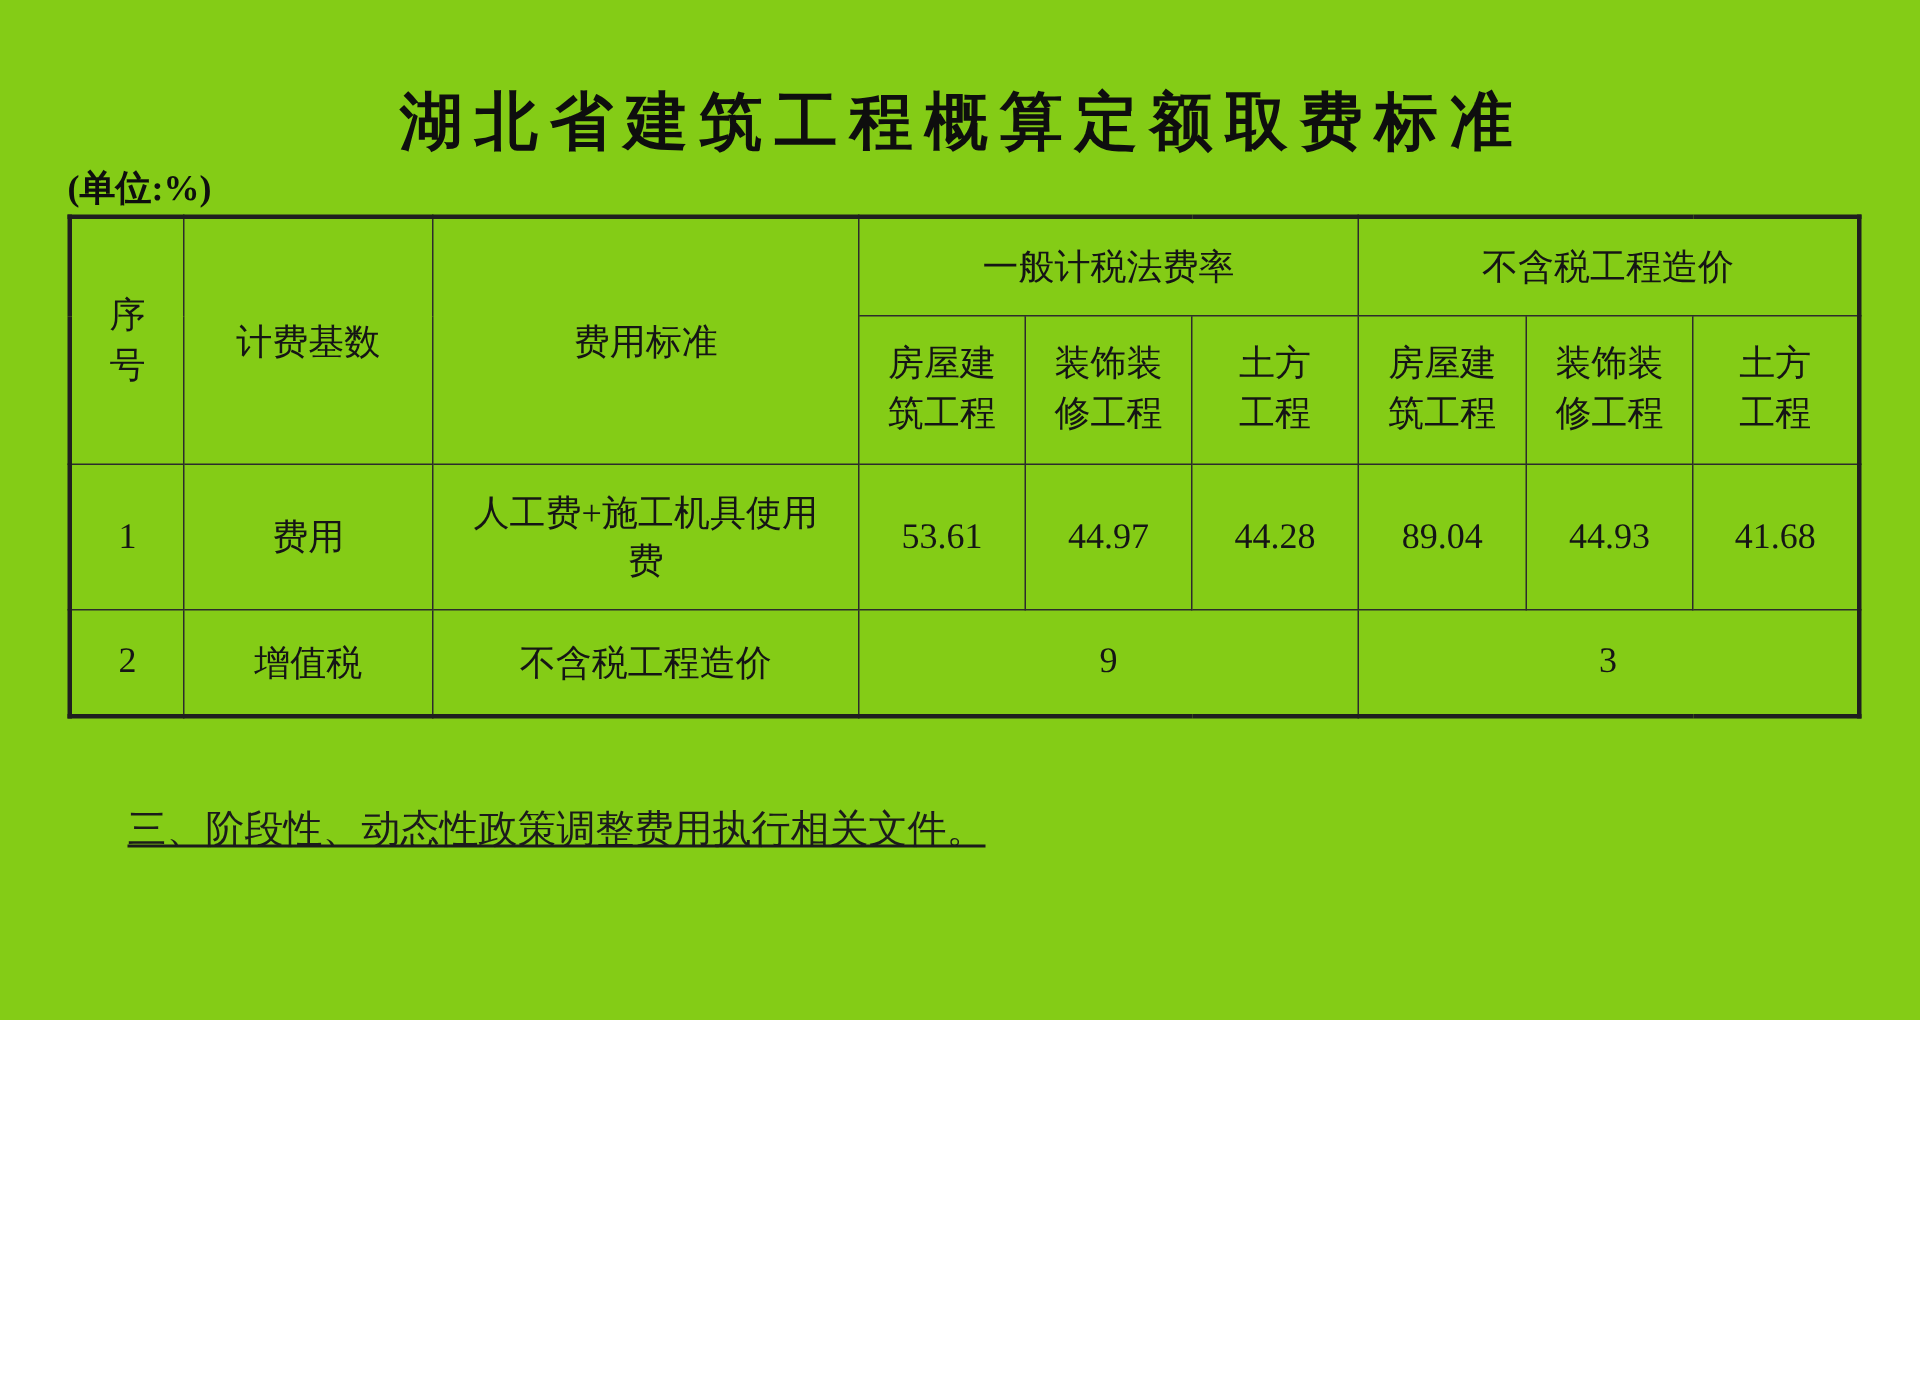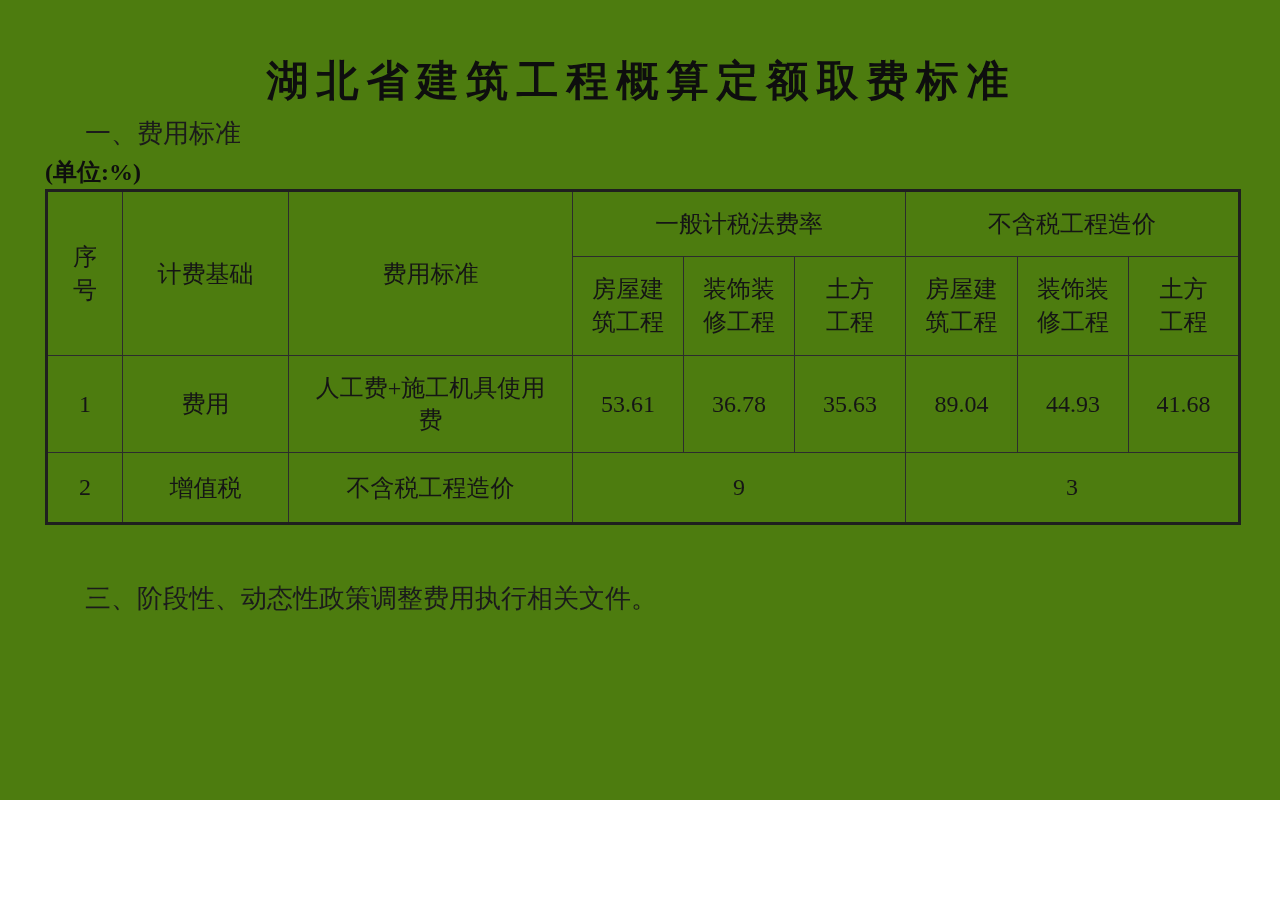--- a/index.html
+++ b/index.html
@@ -4,24 +4,24 @@
 <style>
   * { margin: 0; padding: 0; box-sizing: border-box; }
   html, body {
     width: 1280px;
     background: #ffffff;
     color: #161616;
     font-family: "Liberation Serif", "DejaVu Serif", serif;
   }
   .page {
     width: 1280px;
-    height: 800px;
+    height: 680px;
     padding: 0 42px 0 45px;
     overflow: hidden;
-    background: #4d7c0f;
+    background: #84cc16;
   }
   .doc-title {
     margin-top: 56px;
     text-align: center;
     font-family: "Liberation Sans", "DejaVu Sans", sans-serif;
     font-weight: 700;
     font-size: 42px;
     letter-spacing: 8px;
     line-height: 50px;
     color: #0e0e0e;
@@ -69,51 +69,50 @@
   th.multiline { white-space: pre-line; line-height: 33px; }
   tr.data-row td { height: 71px; }
   .num { font-family: "Liberation Serif", "DejaVu Serif", serif; }
   .sec2-block { margin-top: 28px; }
   .sec-item {
     margin-left: 40px;
     font-size: 26px;
     line-height: 40px;
     color: #1b1b1b;
   }
-  .sec3-heading { margin-top: 56px; }
+  .sec3-heading { margin-top: 56px; text-decoration: underline; }
 </style>
 </head>
 <body>
 
 <div class="page">
 
   <h1 class="doc-title">湖北省建筑工程概算定额取费标准</h1>
 
 
-  <div class="sec-heading sec1-heading">一、费用标准</div>
 
   <div class="unit-label">(单位:%)</div>
 
   <table class="fee-table">
     <colgroup>
       <col style="width:76px">
       <col style="width:166px">
       <col style="width:284px">
       <col style="width:111px">
       <col style="width:111px">
       <col style="width:111px">
       <col style="width:112px">
       <col style="width:111px">
       <col style="width:111px">
     </colgroup>
     <tbody>
       <tr class="group-row">
         <th rowspan="2" class="multiline">序
 号</th>
-        <th rowspan="2">计费基础</th>
+        <th rowspan="2">计费基数</th>
         <th rowspan="2">费用标准</th>
         <th colspan="3">一般计税法费率</th>
         <th colspan="3">不含税工程造价</th>
       </tr>
       <tr class="sub-row">
         <th>房屋建
 筑工程</th>
         <th>装饰装
 修工程</th>
         <th>土方
@@ -123,22 +122,22 @@
         <th>装饰装
 修工程</th>
         <th>土方
 工程</th>
       </tr>
       <tr class="data-row">
         <td class="num">1</td>
         <td>费用</td>
         <td>人工费+施工机具使用费</td>
         <td class="num">53.61</td>
-        <td class="num">36.78</td>
-        <td class="num">35.63</td>
+        <td class="num">44.97</td>
+        <td class="num">44.28</td>
         <td class="num">89.04</td>
         <td class="num">44.93</td>
         <td class="num">41.68</td>
       </tr>
       <tr class="data-row">
         <td class="num">2</td>
         <td>增值税</td>
         <td>不含税工程造价</td>
         <td colspan="3" class="num">9</td>
         <td colspan="3" class="num">3</td>

